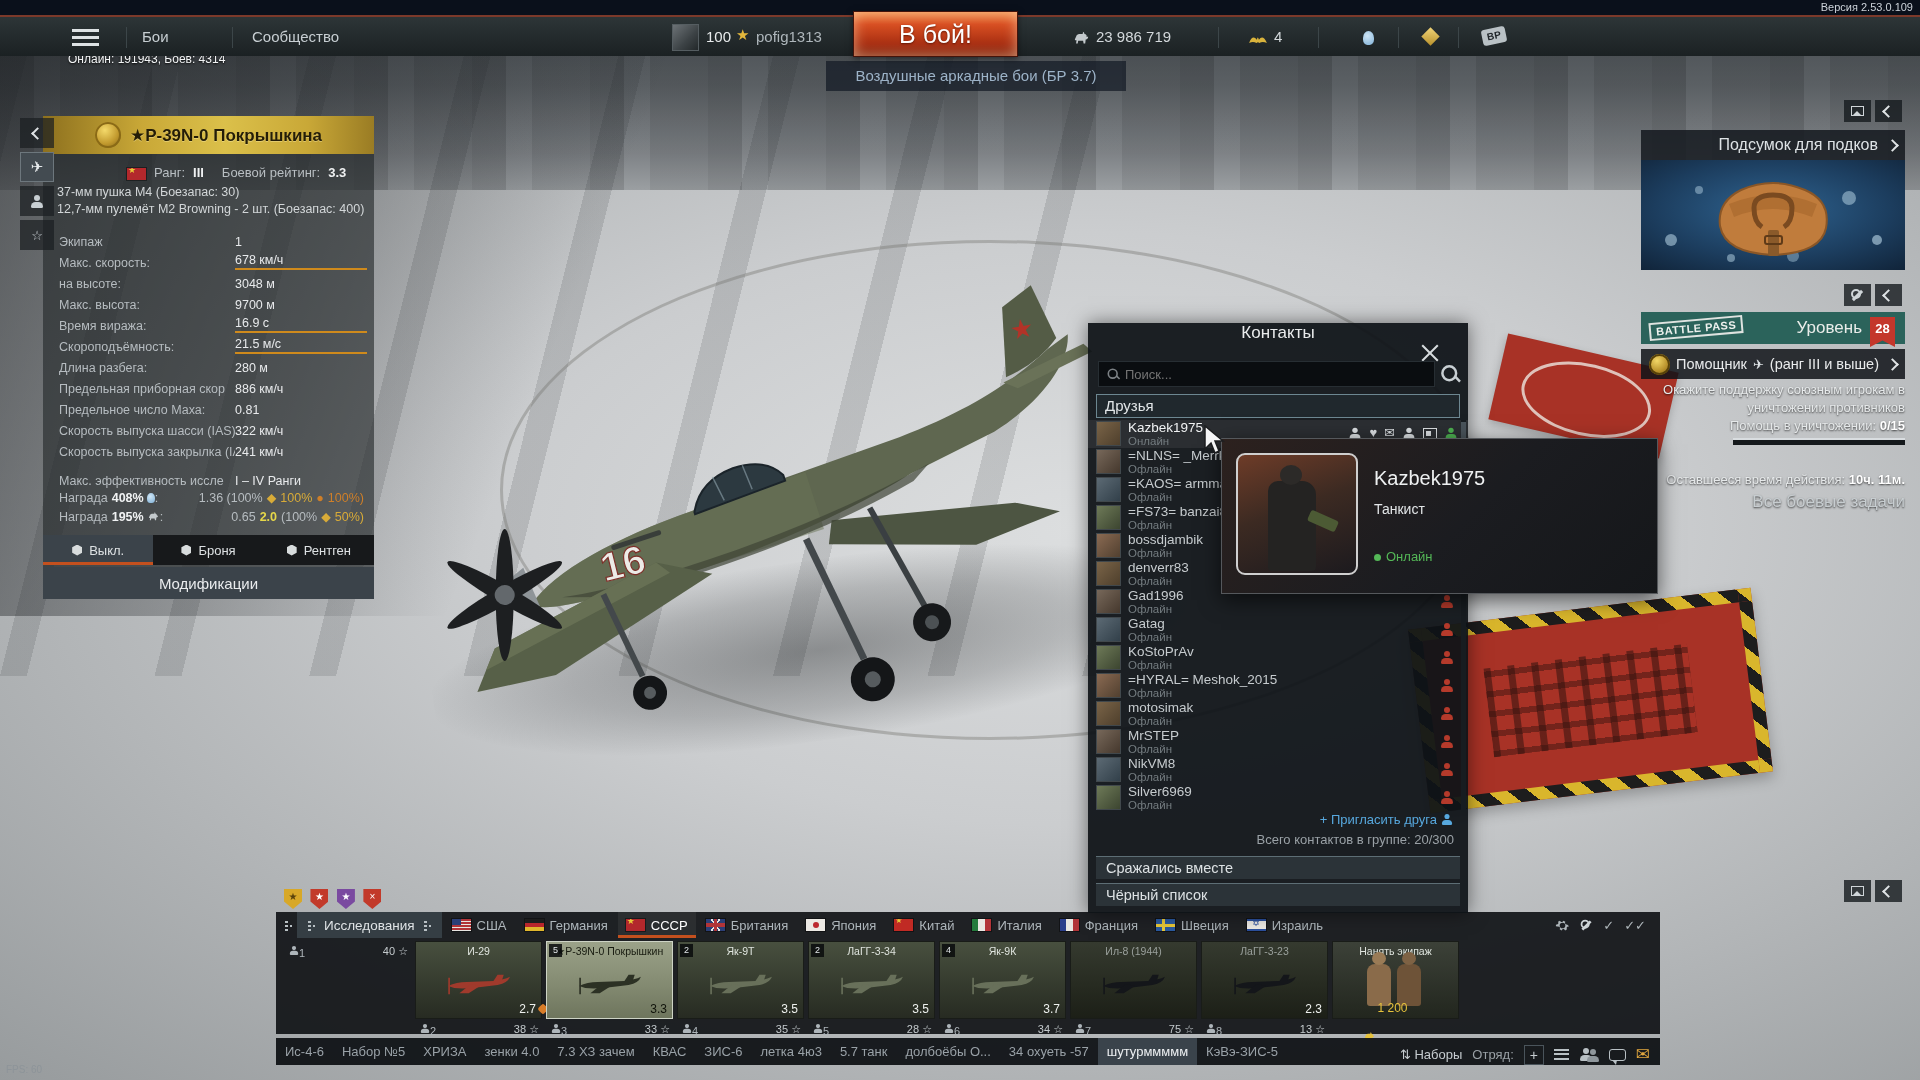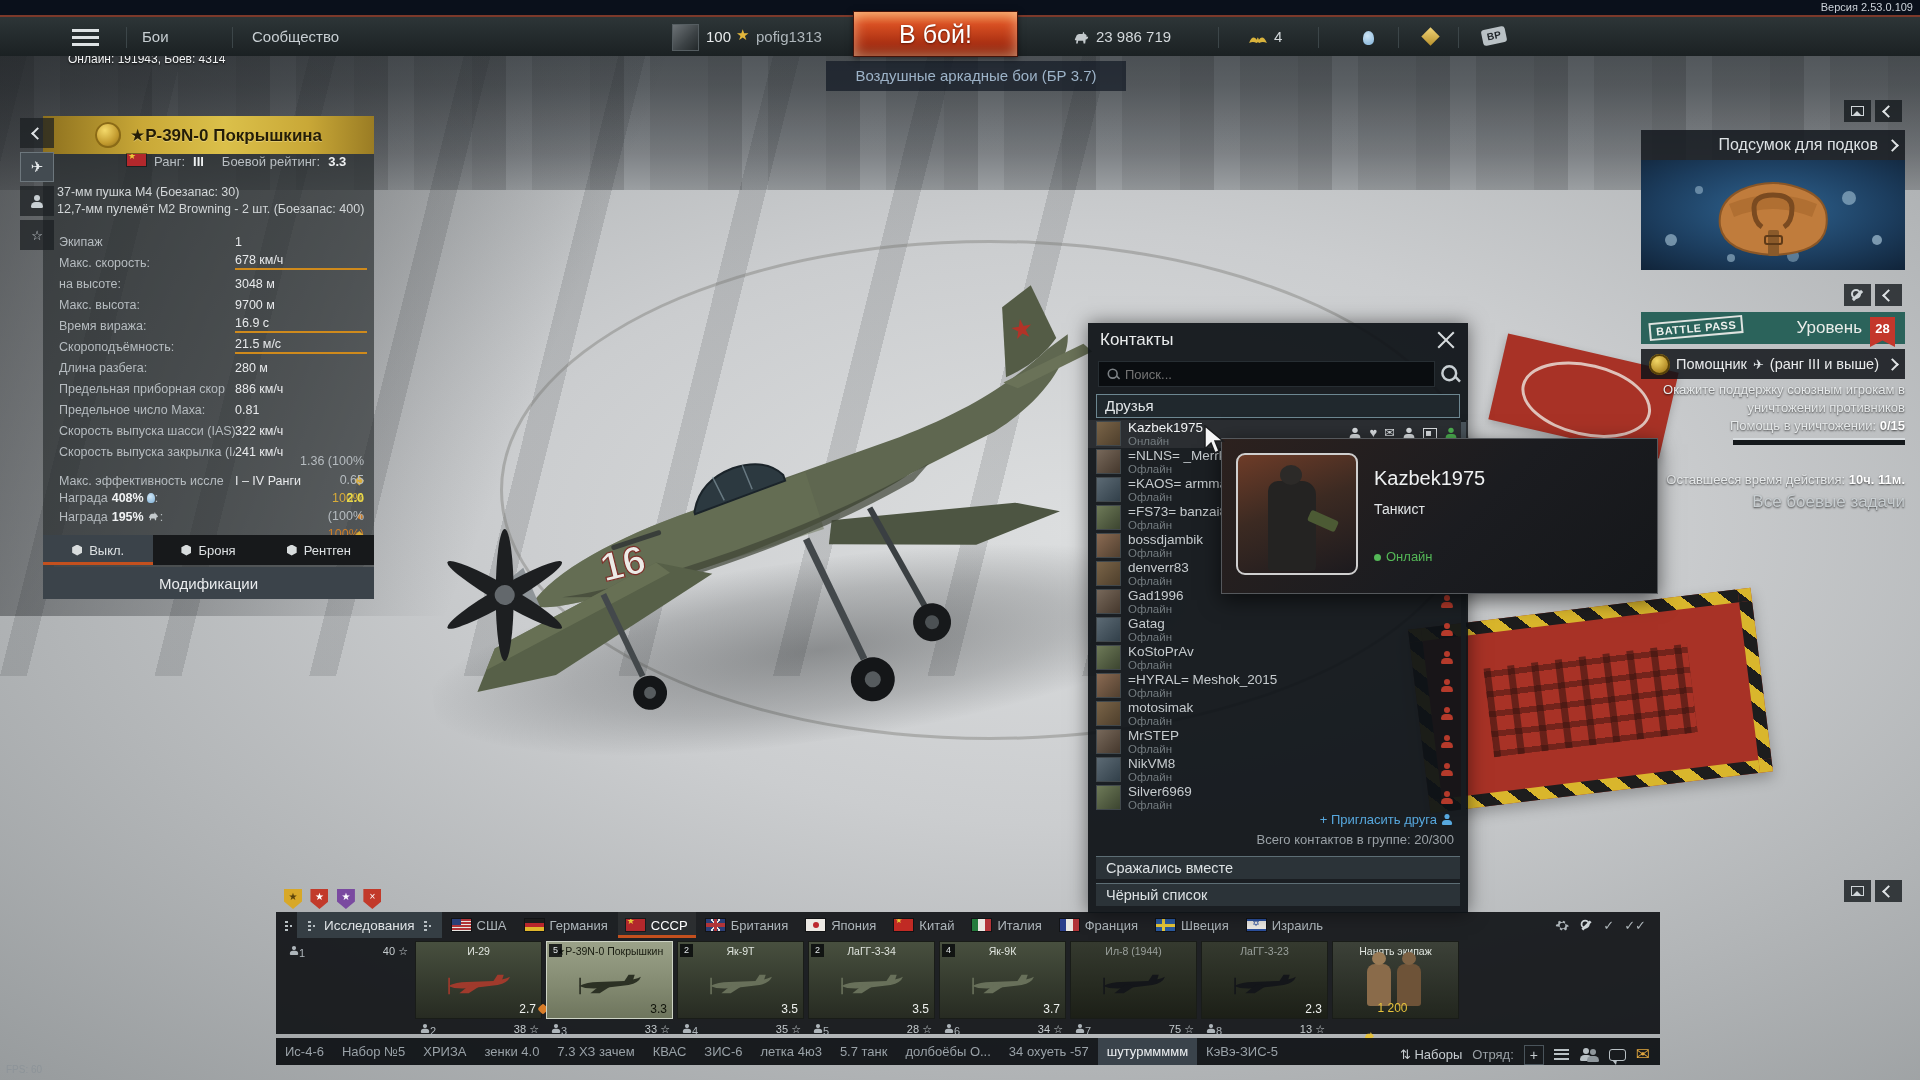--- a/index.html
+++ b/index.html
@@ -76,46 +76,46 @@
   .person::before{content:"";position:absolute;left:50%;top:0;width:6px;height:6px;margin-left:-3px;border-radius:50%;background:currentColor;}
   .person::after{content:"";position:absolute;left:50%;bottom:0;width:12px;height:6px;margin-left:-6px;border-radius:6px 6px 2px 2px;background:currentColor;}
 
   
   .vpanel{left:43px;top:116px;width:331px;height:480px;z-index:21;background:rgba(34,38,41,.62);}
   .vp-head{height:38px;background:linear-gradient(90deg,#8d701e 0%,#c9a837 30%,#dbc04a 55%,#c9a837 80%,#9a7c24 100%);
     display:flex;align-items:center;justify-content:center;gap:9px;
     color:#241d07;font-size:17px;font-weight:bold;text-shadow:0 1px 0 rgba(255,240,180,.4);}
   .medal{width:26px;height:26px;border-radius:50%;background:radial-gradient(circle at 38% 32%,#f4d96a,#c29a2e 55%,#7a5c12);
     box-shadow:inset 0 0 0 2px #8a6a16;}
-  .vp-rank{height:26px;display:flex;align-items:flex-start;gap:8px;padding-left:84px;font-size:13px;color:#b9bfc3;}
+  .vp-rank{height:26px;display:flex;align-items:flex-end;gap:8px;padding-left:84px;font-size:13px;color:#b9bfc3;}
   .vp-rank b{color:#eef0f1;}
   .vp-weap{padding:4px 0 2px 14px;font-size:12.5px;color:#d2d6d8;line-height:17px;}
   .srow{display:flex;align-items:flex-end;padding-left:16px;height:21px;font-size:12.5px;}
   .srow .lab{flex:0 0 176px;color:#b6bcc0;white-space:nowrap;overflow:hidden;}
   .srow .val{width:132px;color:#e8eaec;white-space:nowrap;}
   .srow.u .val{border-bottom:2px solid #cf8a1c;padding-bottom:1px;}
   .rnote{margin-top:8px;}
   .rwrow{display:flex;align-items:center;padding-left:16px;height:19px;font-size:12.5px;color:#b6bcc0;}
   .rwrow b{color:#f0f2f3;margin-left:4px;}
-  .rwv{margin-left:auto;margin-right:10px;display:flex;gap:4px;align-items:flex-end;white-space:nowrap;flex-direction:column;}
+  .rwv{margin-left:auto;margin-right:10px;display:flex;gap:4px;align-items:center;white-space:nowrap;}
   .gold{color:#d8ab38;} .gold2{color:#cf7f28;} .boost{color:#e6d84a;font-weight:bold;}
   .bulb{display:inline-block;width:8px;height:10px;border-radius:50% 50% 40% 40%;background:radial-gradient(circle at 40% 35%,#cfe6f6,#7fb0d6);margin-left:3px;}
   .vtabs{display:flex;margin-top:9px;height:30px;justify-content:flex-end;}
   .vtab{flex:1;display:flex;align-items:center;justify-content:center;gap:7px;background:#17191b;
     color:#dde1e3;font-size:13px;cursor:pointer;}
   .vtab.sel{background:#3b434a;box-shadow:inset 0 -3px 0 #c4501e;}
   .cube{display:inline-block;width:10px;height:11px;background:#d8dcdd;
     clip-path:polygon(50% 0,100% 25%,100% 75%,50% 100%,0 75%,0 25%);}
   .mods{height:32px;margin-top:2px;background:#3b434a;color:#e9ebed;font-size:15px;
     display:flex;align-items:center;justify-content:center;cursor:pointer;}
 
   
   .contacts{left:1088px;top:323px;width:380px;height:590px;z-index:40;background:rgba(15,19,23,.94);
     box-shadow:0 0 18px rgba(0,0,0,.5);}
-  .c-title{height:34px;display:flex;align-items:center;padding:0 12px;color:#e9ebec;font-size:17px;}
+  .c-title{height:34px;display:flex;align-items:center;padding:0 28px;color:#e9ebec;font-size:17px;flex-direction:column;}
   .c-x{margin-left:auto;width:20px;height:20px;position:relative;cursor:pointer;}
   .c-x::before,.c-x::after{content:"";position:absolute;left:-1px;top:9px;width:22px;height:2px;background:#d7dcde;}
   .c-x::before{transform:rotate(45deg);} .c-x::after{transform:rotate(-45deg);}
   .c-search{display:flex;align-items:center;gap:8px;padding:0 10px;height:34px;}
   .c-search input{flex:1;height:26px;background:#0a0d10;border:1px solid #272e33;color:#cfd4d7;
     font-size:13px;padding:0 8px 0 26px;font-family:inherit;outline:none;}
   .mag{display:inline-block;width:15px;height:15px;position:relative;}
   .mag::before{content:"";position:absolute;left:0;top:0;width:9px;height:9px;border:2px solid #c8cfd3;border-radius:50%;}
   .mag::after{content:"";position:absolute;left:10px;top:10px;width:6px;height:2px;background:#c8cfd3;transform:rotate(45deg);}
   .mag.in-input{position:absolute;left:18px;margin-top:0;transform:scale(.8);opacity:.6;}

